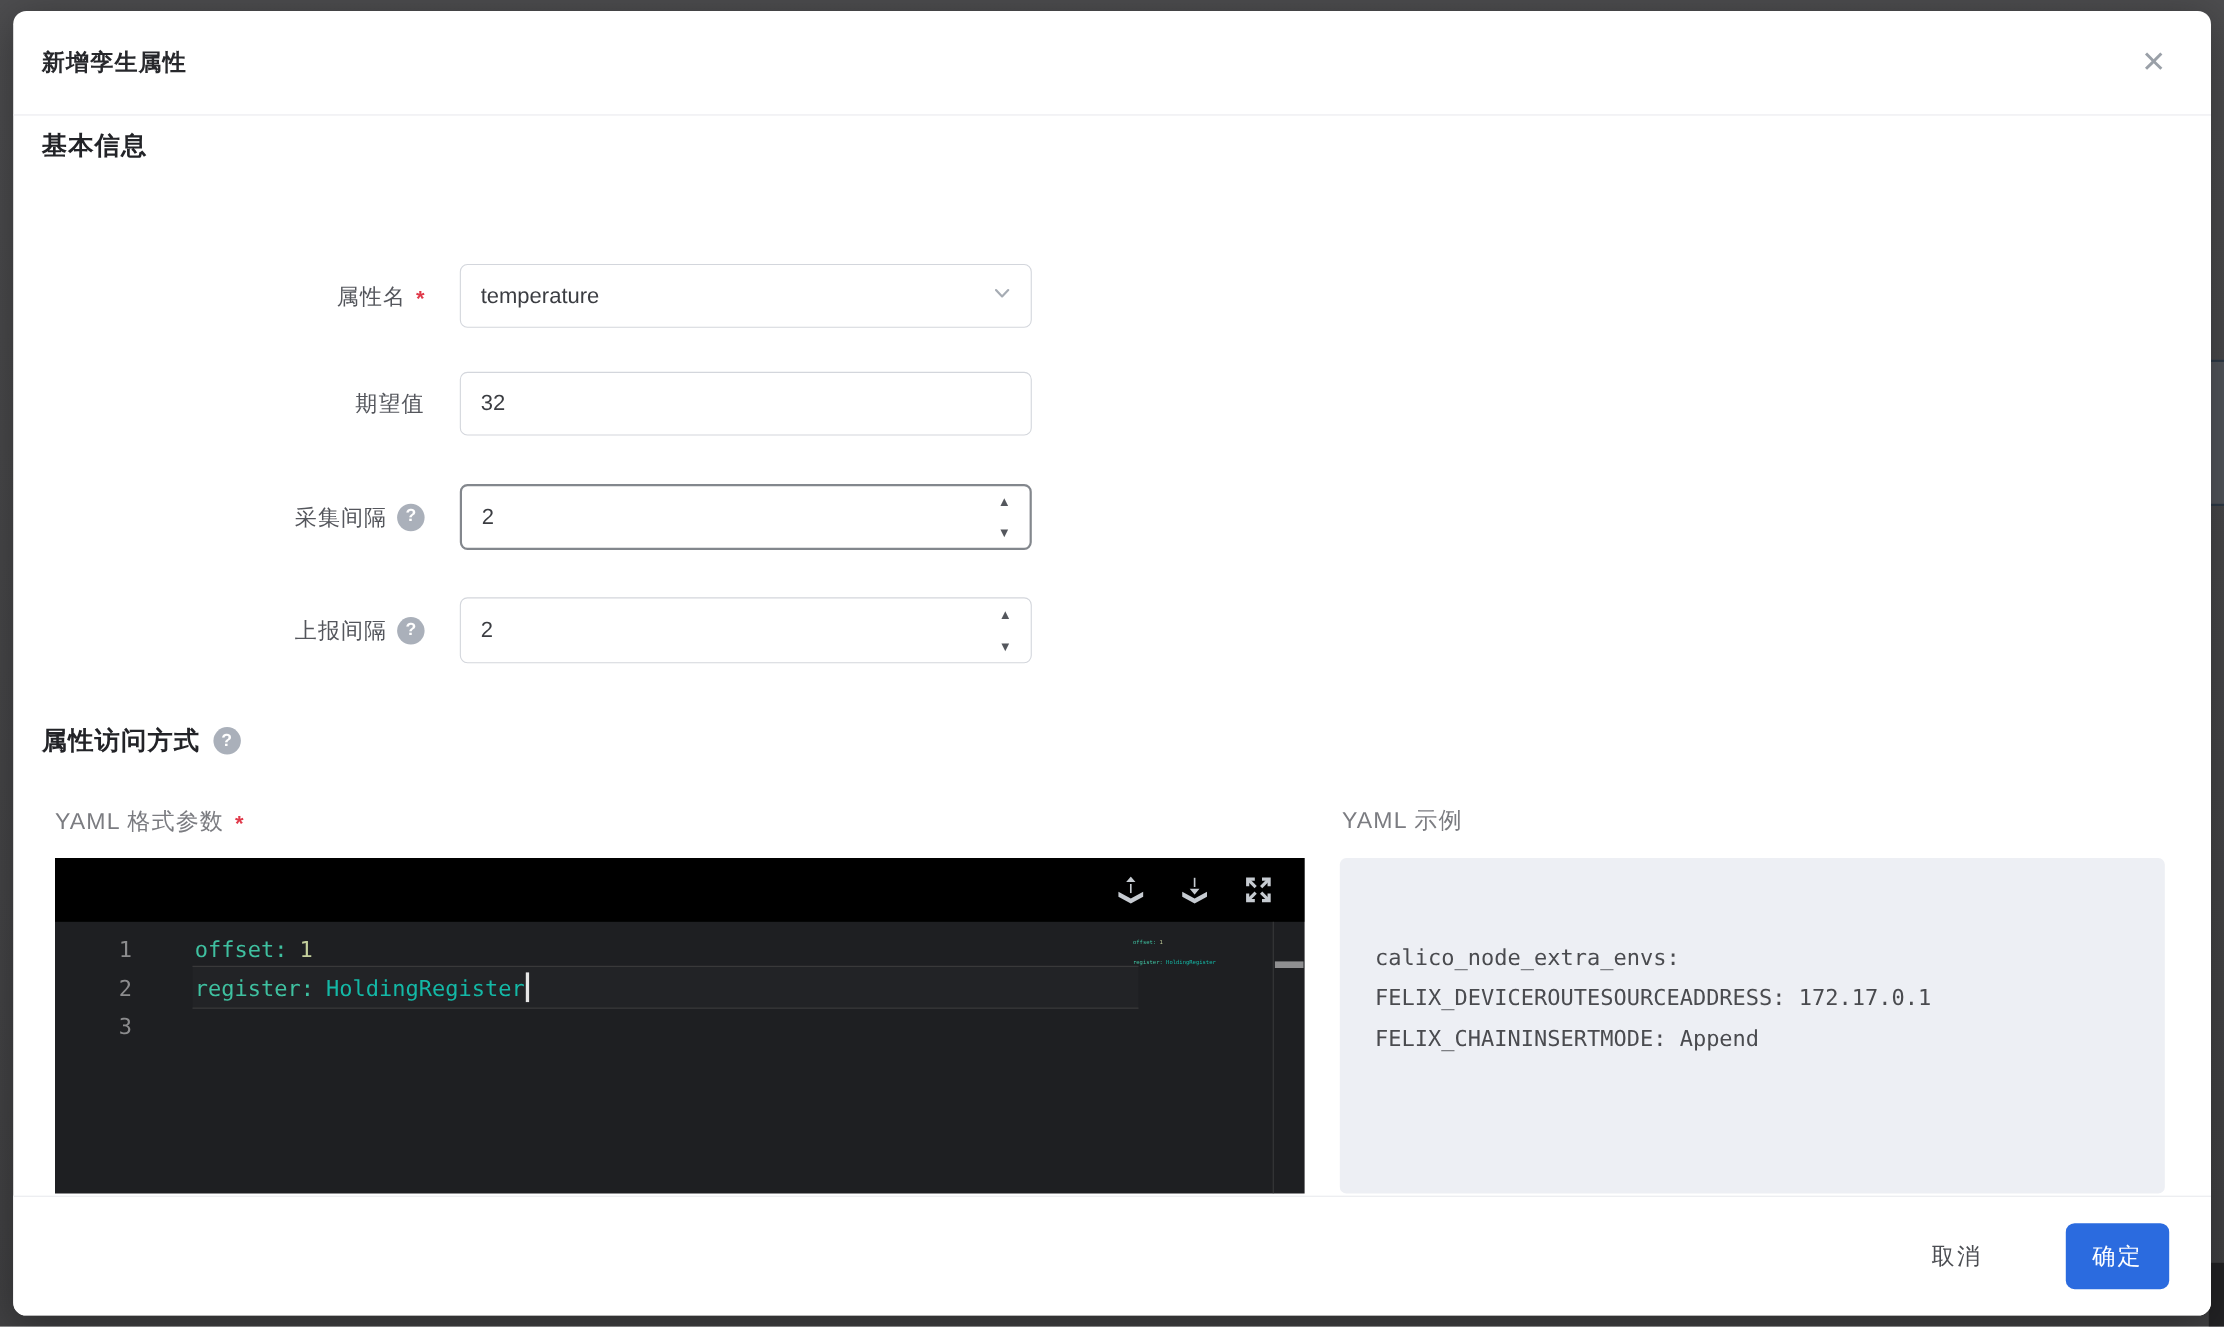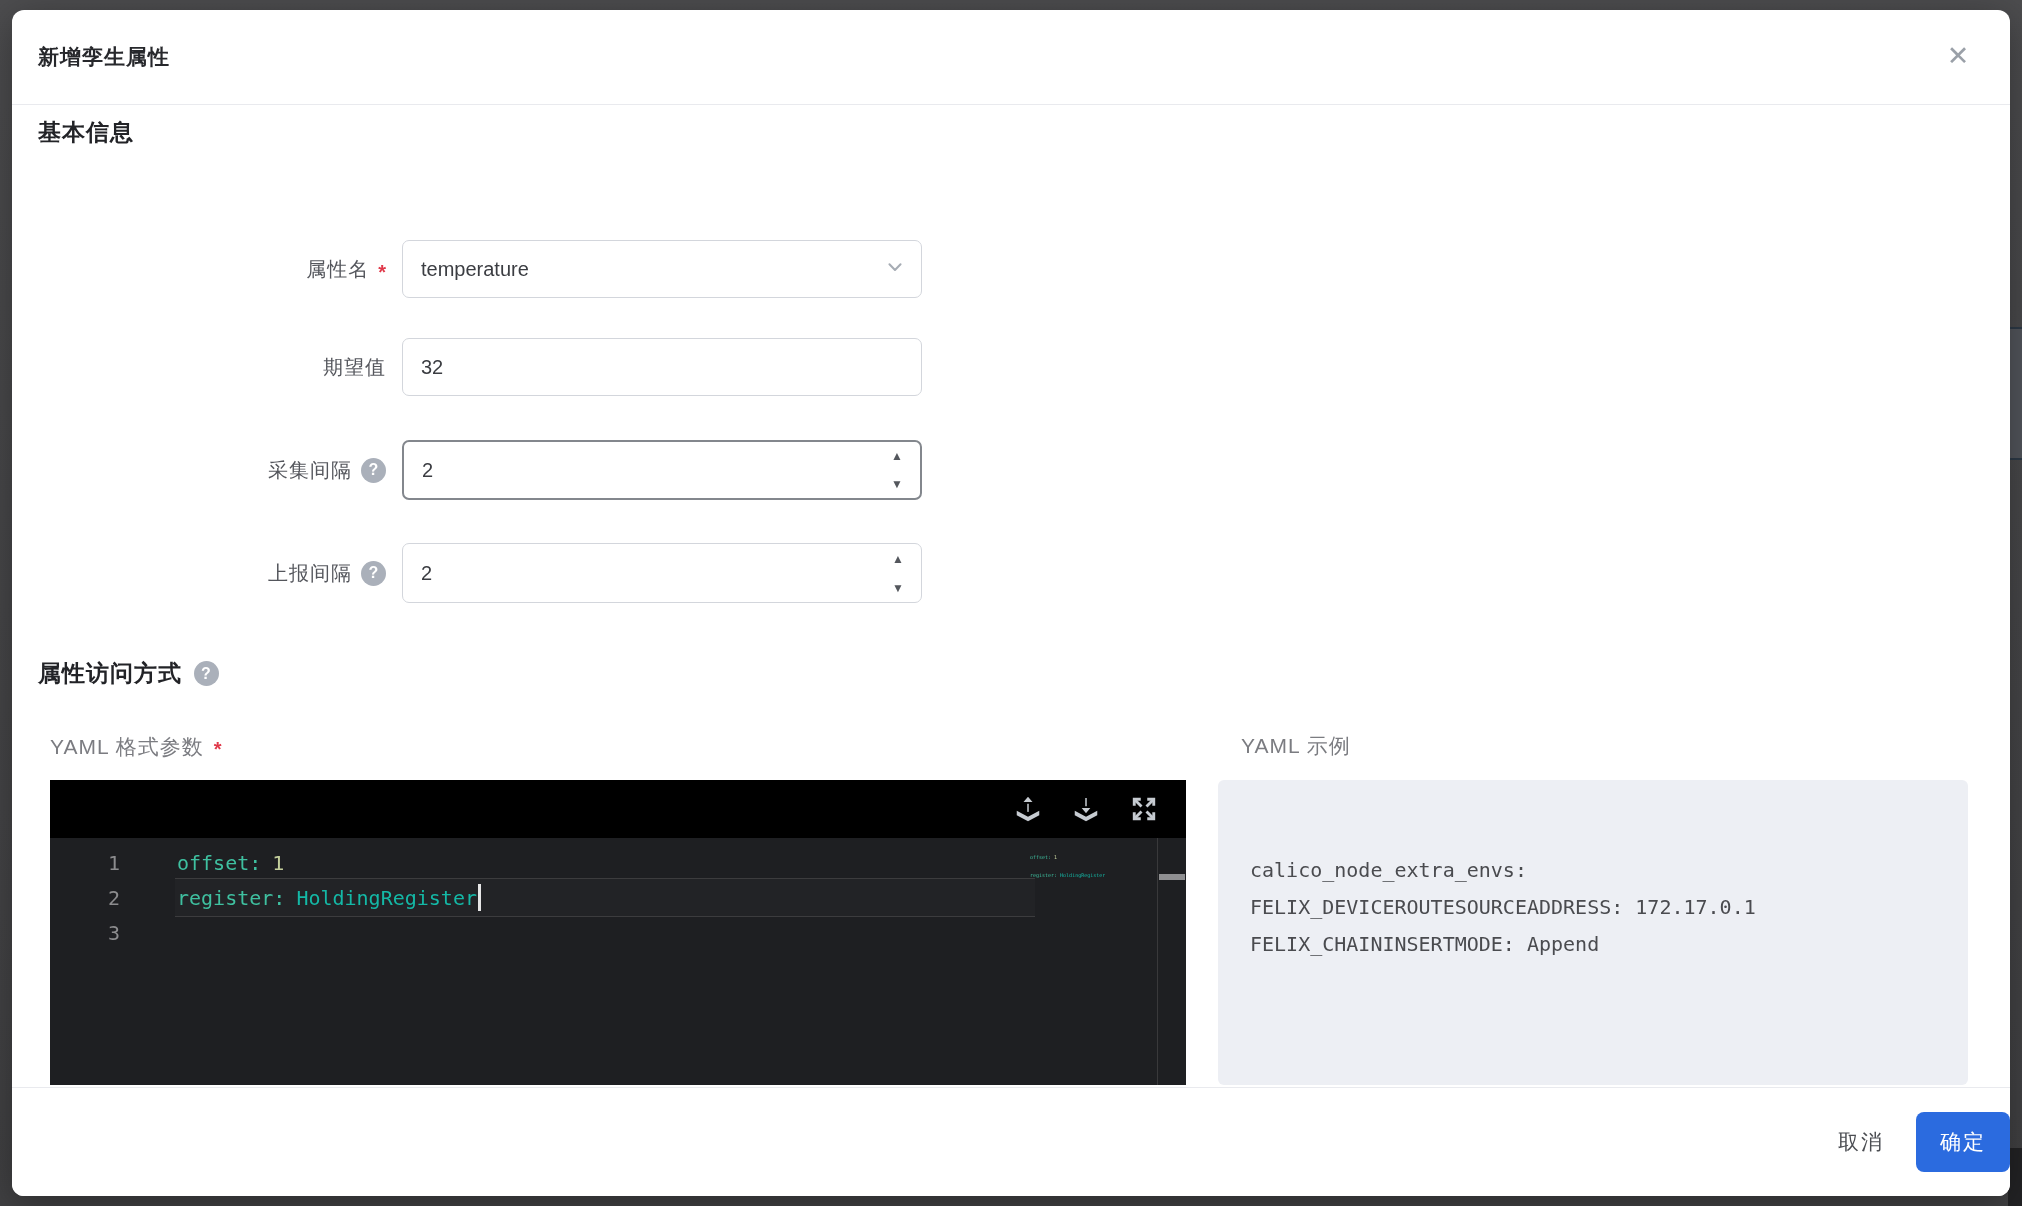--- a/index.html
+++ b/index.html
@@ -35,42 +35,42 @@
   .st-access { top:648px; }
 
   .help-icon { width:25px; height:25px; border-radius:50%; background:#aab0ba; color:#fff;
     display:inline-flex; align-items:center; justify-content:center;
     font-size:16px; font-weight:700; flex:0 0 auto; }
 
   
   .form-row { position:absolute; left:118px; display:flex; align-items:center; height:58px; }
   .r1 { top:230px; } .r2 { top:328px; } .r3 { top:430px; height:60px; } .r4 { top:533px; height:60px; }
   .label-group { width:256px; display:flex; justify-content:flex-end; align-items:center;
-    gap:9px; margin-right:16px; }
+    gap:9px; margin-right:32px; }
   .field-label { font-size:20px; color:#54565c; letter-spacing:1px; white-space:nowrap; }
   .req { color:#e0394a; font-size:20px; font-weight:700; padding-top:6px; }
 
   .select-box, .text-input, .number-input {
     width:520px; height:58px; background:#fff; border:1.5px solid #d3d6dc; border-radius:7px;
     display:flex; align-items:center; position:relative; cursor:text; }
   .select-box { cursor:pointer; }
   .input-value { font-size:20px; color:#3b3d42; padding-left:18px; }
   .select-box .chevron { position:absolute; right:16px; top:50%; transform:translateY(-50%); }
 
   .number-input { height:60px; }
   .ni-focused { border:2px solid #83878d; }
   .stepper { position:absolute; right:0; top:0; width:46px; height:100%;
     display:flex; flex-direction:column; }
   .step-btn { flex:1; display:flex; align-items:center; justify-content:center;
     background:none; border:none; cursor:pointer; color:#54575d; font-size:12px; line-height:1; }
 
   
   .yaml-label { position:absolute; top:722px; font-size:21px; color:#7b7c81;
     letter-spacing:1px; display:flex; align-items:center; gap:10px; }
-  .yl-left { left:38px; } .yl-right { left:1208px;margin-left:21px; }
+  .yl-left { left:38px; } .yl-right { left:1208px; }
 
   
   .editor { position:absolute; left:38px; top:770px; width:1136px; height:305px;
     background:#1e1f22; overflow:hidden; cursor:text; }
   .ed-toolbar { position:absolute; left:0; top:0; right:0; height:58px; background:#000;
     display:flex; align-items:center; justify-content:flex-end; gap:26px; padding-right:26px; }
   .ed-tool { background:none; border:none; cursor:pointer; width:32px; height:32px;
     display:flex; align-items:center; justify-content:center; }
   .ed-body { position:absolute; left:0; top:58px; right:0; bottom:0; }
   .ed-active-line { position:absolute; left:125px; top:40px; width:860px; height:39px;
@@ -91,21 +91,21 @@
   .ed-sbthumb { position:absolute; left:1109px; top:36px; width:26px; height:6px; background:#8f8f91; }
 
   
   .example-box { position:absolute; left:1206px; top:770px; width:750px; height:305px;
     background:#edeff4; border-radius:6px; padding:72px 24px 24px 32px; }
   .ex-line { font-size:20px; line-height:37px; color:#4a4b4f; white-space:pre; }
 
   
   .modal-footer { position:absolute; left:0; top:1077px; width:100%; height:109px;
     border-top:1px solid #e9eaee; background:#fff;
-    display:flex; align-items:center; justify-content:flex-end; gap:32px; }
+    display:flex; align-items:center; justify-content:flex-end; gap:76px; padding-right:38px; }
   .btn-cancel { background:none; border:none; font-size:21px; color:#4b4d52;
     letter-spacing:2px; cursor:pointer; font-family:inherit; }
   .btn-ok { width:94px; height:60px; border:none; border-radius:8px; background:#2b6bdf;
     color:#fff; font-size:21px; letter-spacing:2px; cursor:pointer; font-family:inherit; }
 </style>
 </head>
 <body>
 
 <div class="bg-strip"></div>
 <div class="bg-corner"></div>

